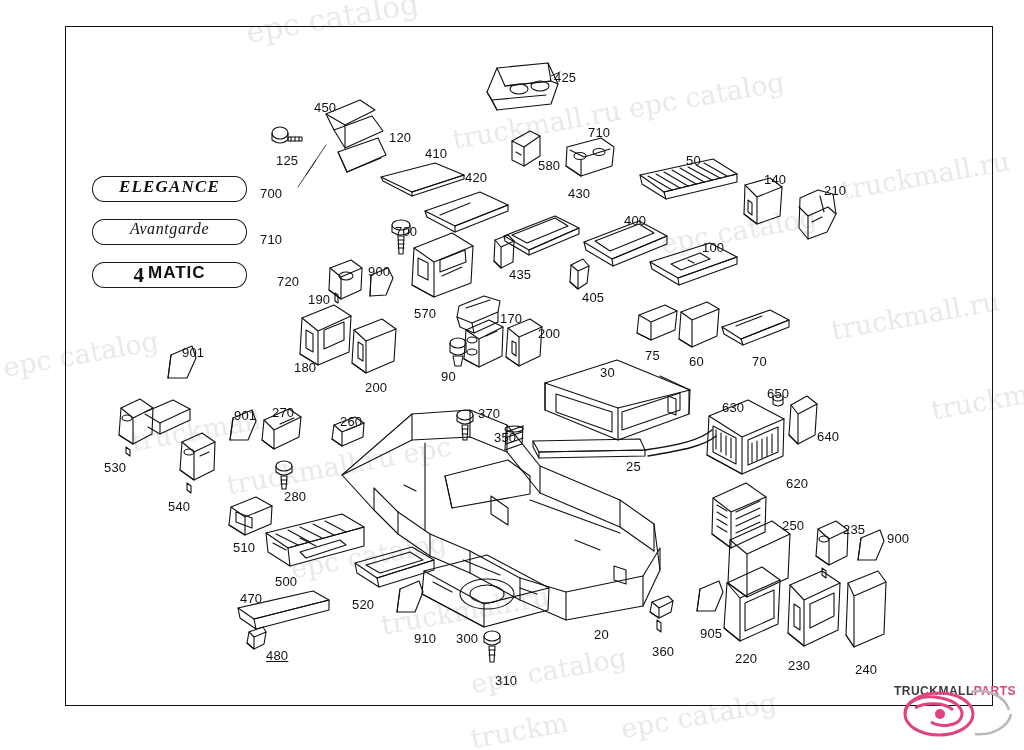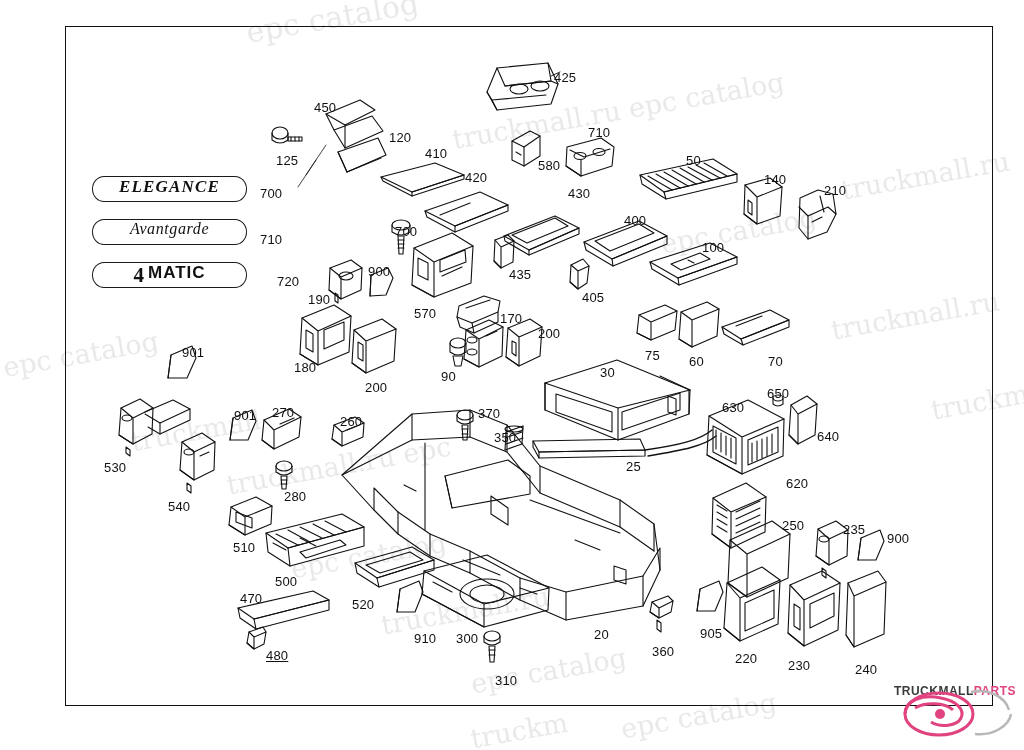--- a/index.html
+++ b/index.html
@@ -582,21 +582,21 @@
     <div class="lbl" style="left: 308px; top: 292px;">190</div>
     <div class="lbl" style="left: 582px; top: 290px;">405</div>
     <div class="lbl" style="left: 414px; top: 306px;">570</div>
     <div class="lbl" style="left: 500px; top: 311px;">170</div>
     <div class="lbl" style="left: 538px; top: 326px;">200</div>
     <div class="lbl" style="left: 294px; top: 360px;">180</div>
     <div class="lbl" style="left: 365px; top: 380px;">200</div>
     <div class="lbl" style="left: 441px; top: 369px;">90</div>
     <div class="lbl" style="left: 645px; top: 348px;">75</div>
     <div class="lbl" style="left: 689px; top: 354px;">60</div>
-    <div class="lbl" style="left: 752px; top: 354px; margin-left: 16px;">70</div>
+    <div class="lbl" style="left: 752px; top: 354px;">70</div>
     <div class="lbl" style="left: 600px; top: 365px;">30</div>
     <div class="lbl" style="left: 182px; top: 345px;">901</div>
     <div class="lbl" style="left: 234px; top: 408px;">901</div>
     <div class="lbl" style="left: 272px; top: 405px;">270</div>
     <div class="lbl" style="left: 340px; top: 414px;">260</div>
     <div class="lbl" style="left: 478px; top: 406px;">370</div>
     <div class="lbl" style="left: 722px; top: 400px;">630</div>
     <div class="lbl" style="left: 767px; top: 386px;">650</div>
     <div class="lbl" style="left: 817px; top: 429px;">640</div>
     <div class="lbl" style="left: 494px; top: 430px;">350</div>

